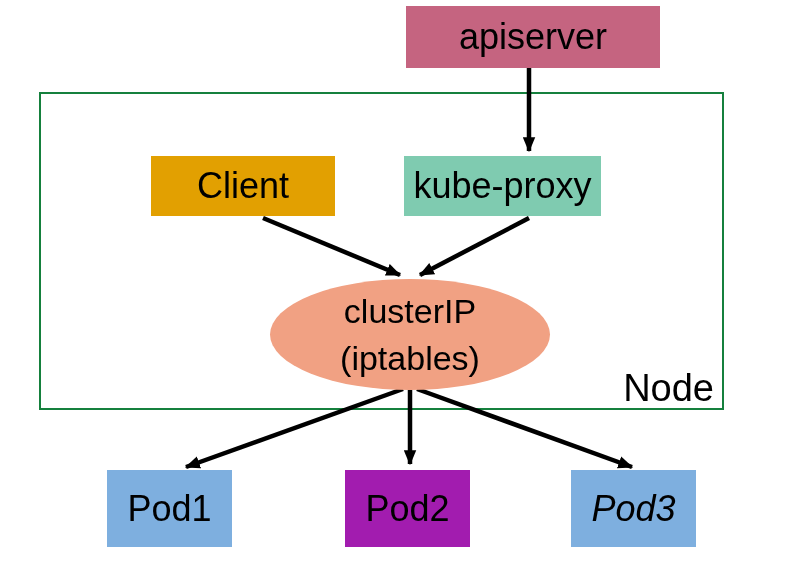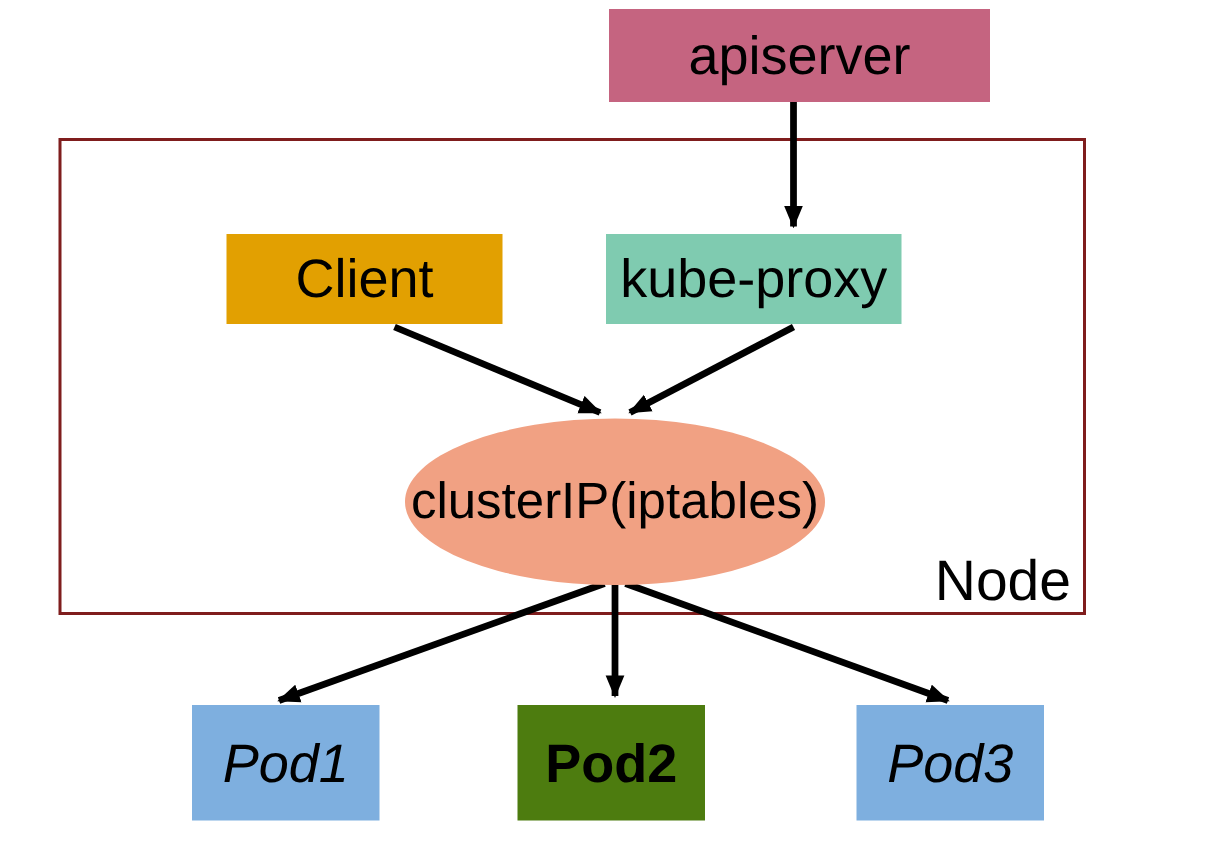--- a/index.html
+++ b/index.html
@@ -34,42 +34,42 @@
   .rect-label { font-size: 36px; line-height: 1; white-space: nowrap; }
 
   .apiserver { left: 406px; top: 6px;  width: 254px; height: 62px; align-items: center; }
   .client    { left: 151px; top: 156px; width: 184px; height: 60px; }
   .kubeproxy { left: 404px; top: 156px; width: 197px; height: 60px; }
 
   .node-rect {
     position: absolute;
     left: 39px; top: 92px;
     width: 685px; height: 318px;
-    border: 2px solid #7f1d1d;
+    border: 2px solid #15803d;
     box-sizing: border-box;
     background: transparent;
   }
   .node-label {
     position: absolute;
     right: 8px; bottom: 1px;
     font-size: 38px;
     line-height: 1;
     color: #000000;
   }
 
   .ellipse {
     left: 270px; top: 279px;
     width: 280px; height: 111px;
     border-radius: 50%;
-    flex-direction: row;
+    flex-direction: column;
   }
   .ellipse .line { font-size: 34px; line-height: 47px; white-space: nowrap; }
 
   .pod { top: 470px; width: 125px; height: 77px; }
-  .pod1 { left: 128px; font-style: italic; }
+  .pod1 { left: 107px; }
   .pod2 { left: 345px; }
   .pod3 { left: 571px; }
 </style>
 </head>
 <body>
 
 <div class="canvas">
 
   <div class="node-rect">
     <span class="node-label">Node</span>
@@ -102,20 +102,20 @@
   </div>
 
   <div class="shape ellipse" style="background-color: rgb(241, 161, 131);">
     <span class="line">clusterIP</span>
     <span class="line">(iptables)</span>
   </div>
 
   <div class="shape pod pod1" style="background-color: rgb(126, 175, 223);">
     <span class="rect-label">Pod1</span>
   </div>
-  <div class="shape pod pod2" style="background-color: #4d7c0f; font-weight: bold;">
+  <div class="shape pod pod2" style="background-color: #a21caf;">
     <span class="rect-label">Pod2</span>
   </div>
   <div class="shape pod pod3" style="background-color: rgb(126, 175, 223); font-style: italic;">
     <span class="rect-label">Pod3</span>
   </div>
 
 </div>
 
 </body></html>

